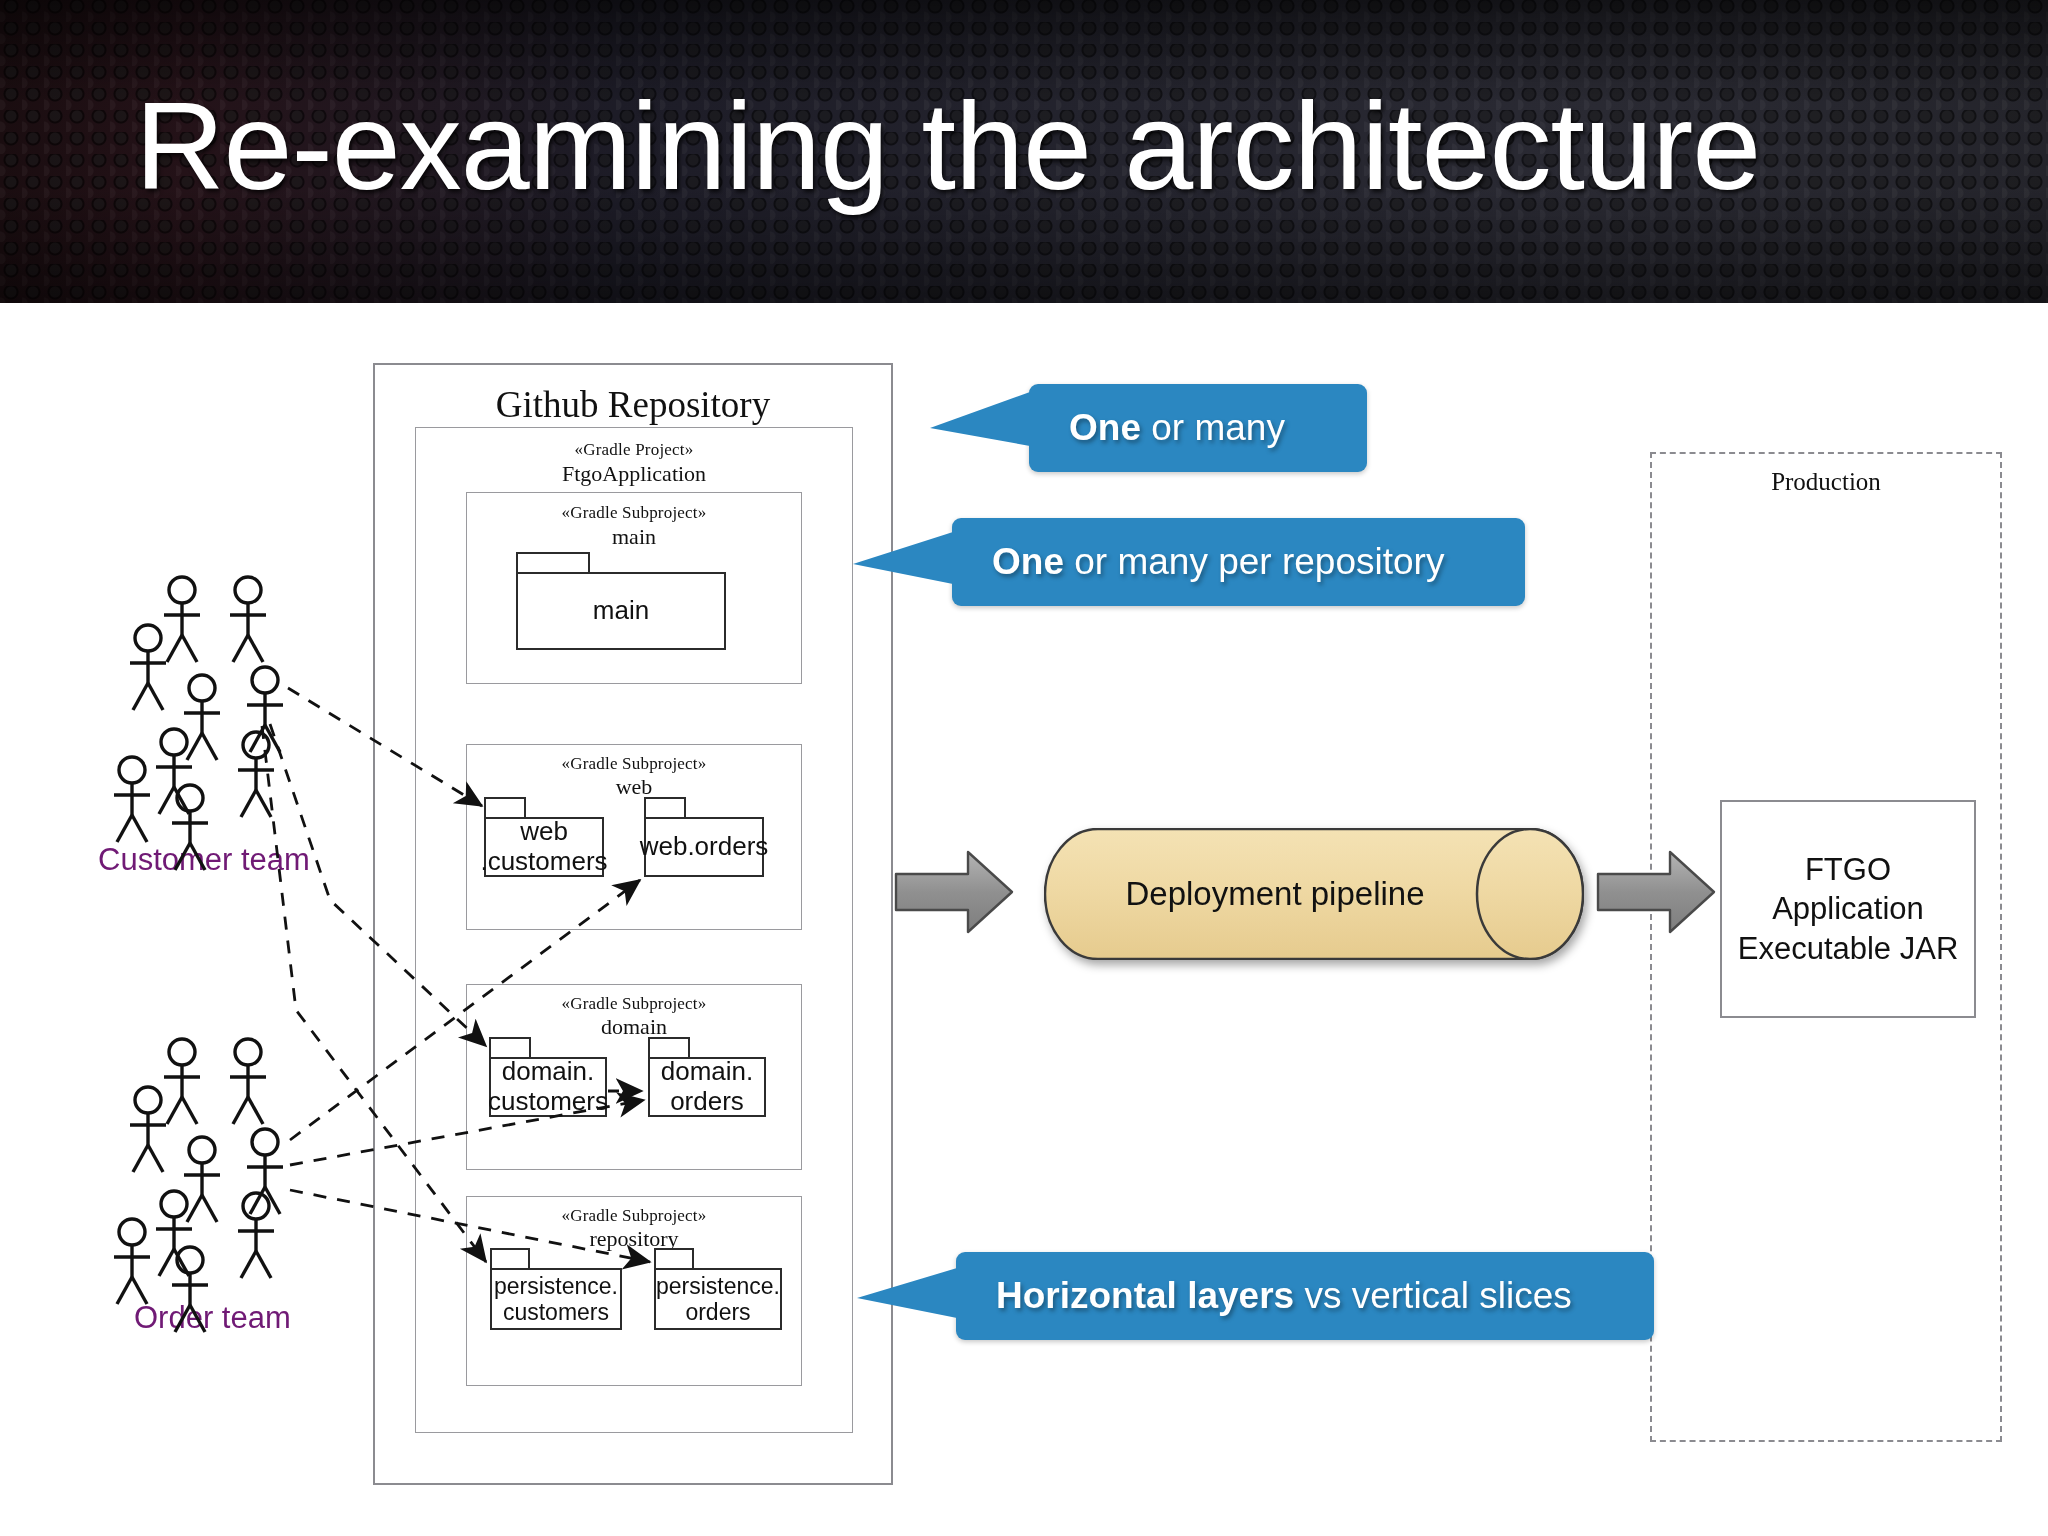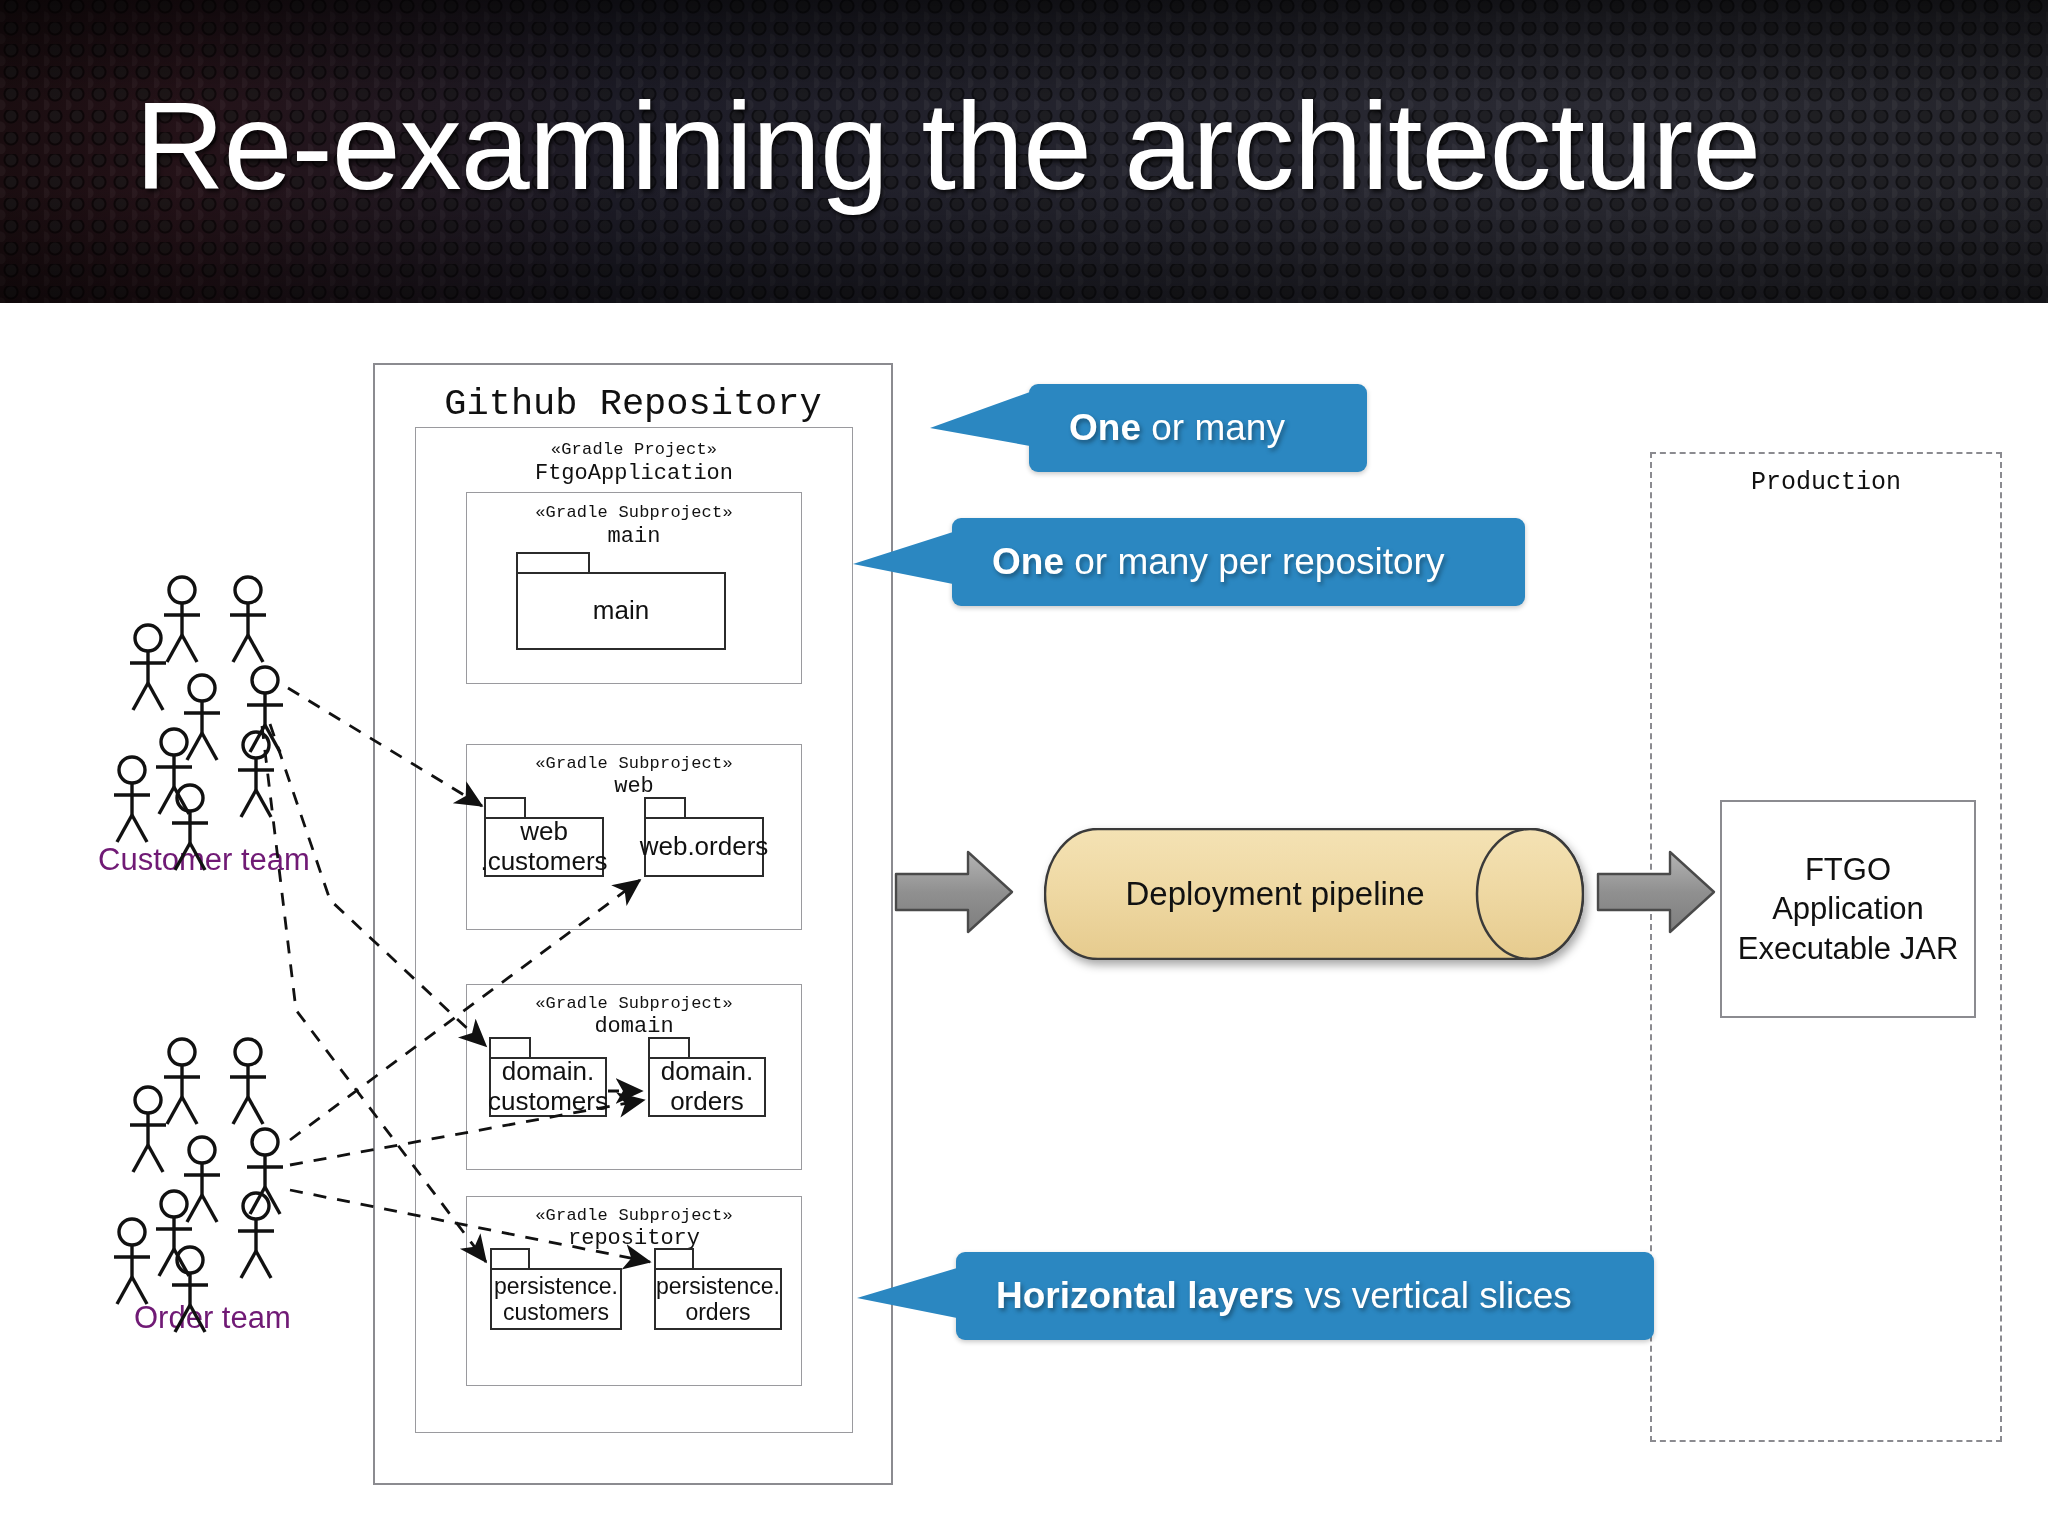--- a/index.html
+++ b/index.html
@@ -33,21 +33,21 @@
 
   
   .box{position:absolute;box-sizing:border-box;background:#fff;}
   .b-outer{border:2px solid #8b8b90;}
   .b-inner{border:1px solid #9a9a9e;}
   .b-dash{border:2px dashed #8b8b90;background:transparent;}
   .b-solidthin{border:2px solid #8b8b90;}
 
   .caption{
     position:absolute;width:100%;text-align:center;
-    font-family:Liberation Mono, monospace;color:#111;
+    font-family:Liberation Serif, serif;color:#111;
   }
   .cap-repo{font-size:37px;top:18px;}
   .cap-stereo{font-size:17px;letter-spacing:.2px;}
   .cap-name{font-size:22px;}
   .cap-prod{font-size:25px;top:14px;}
 
   
   .pkg{position:absolute;}
   .pkg .tab{position:absolute;left:0;top:0;height:22px;box-sizing:border-box;border:2px solid #2b2b2b;border-bottom:none;background:#fff;}
   .pkg .body{position:absolute;left:0;top:20px;right:0;bottom:0;box-sizing:border-box;border:2px solid #2b2b2b;background:#fff;

